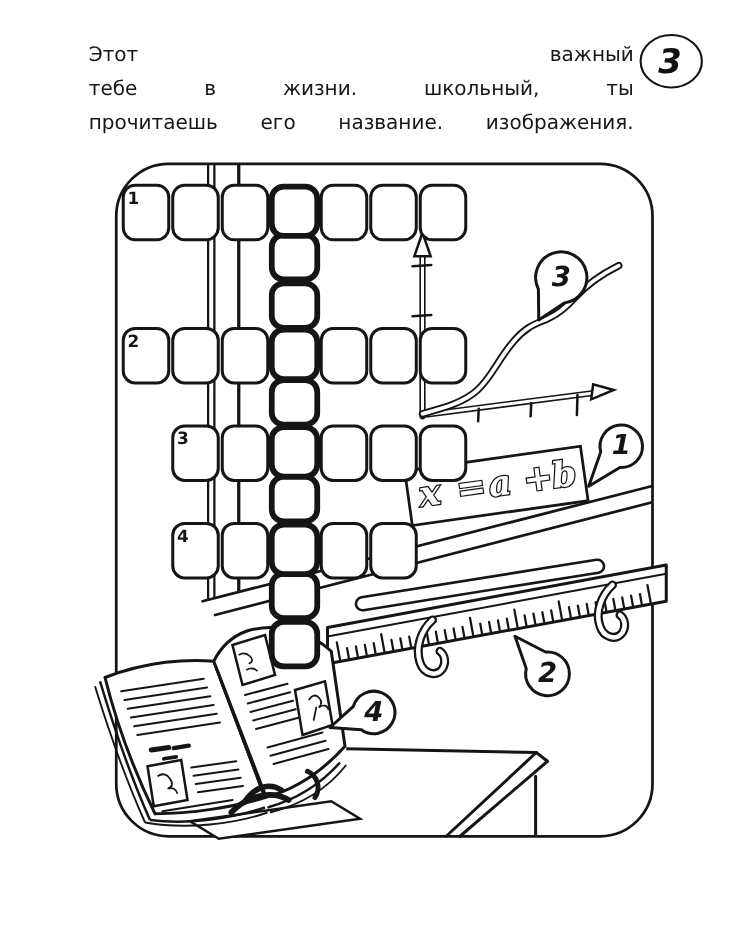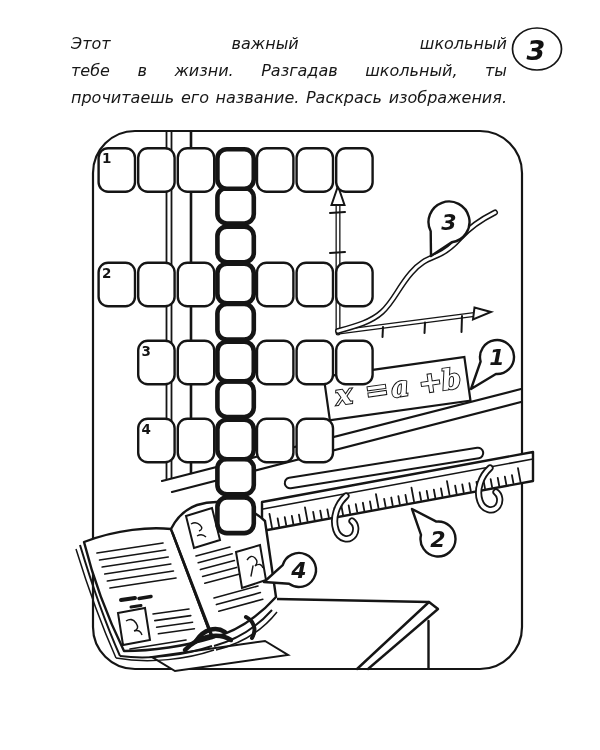--- a/index.html
+++ b/index.html
@@ -2,49 +2,46 @@
 <html><head>
 <meta charset="utf-8">
 <style>
   html,body{margin:0;padding:0;background:#ffffff;}
   .page{
     position:relative;width:600px;height:750px;background:#ffffff;overflow:hidden;
     font-family:"DejaVu Sans","Liberation Sans",sans-serif;color:#151515;
   }
   .instructions{
     position:absolute;left:71px;top:30px;width:436px;
-    font-size:16px;line-height:27px;font-weight:500;color:#171717;font-style:italic;
+    font-size:16px;line-height:27px;font-weight:500;color:#171717;
   }
   .jline{display:flex;justify-content:space-between;white-space:nowrap;}
   .jline span{display:inline-block;}
   svg text{user-select:none;}
 </style>
 </head>
 <body>
 <div class="page">
 
   <div class="instructions">
     <div class="jline">
         <span>Этот</span>
         <span>важный</span>
-        <span>школьный</span>
       </div>
     <div class="jline">
         <span>тебе</span>
         <span>в</span>
         <span>жизни.</span>
-        <span>Разгадав</span>
         <span>школьный,</span>
         <span>ты</span>
       </div>
     <div class="jline">
         <span>прочитаешь</span>
         <span>его</span>
         <span>название.</span>
-        <span>Раскрась</span>
         <span>изображения.</span>
       </div>
   </div>
 
   <svg id="art" width="600" height="750" viewBox="0 0 600 750" style="position:absolute;left:0;top:0;">
       <g>
         <rect x="93" y="131" width="429" height="538" rx="42" fill="#ffffff" stroke="#151515" stroke-width="2.2"></rect>
       </g>
       <g>
         <line x1="166.5" y1="132" x2="166.5" y2="479" stroke="#151515" stroke-width="1.8" stroke-linecap="round"></line>

